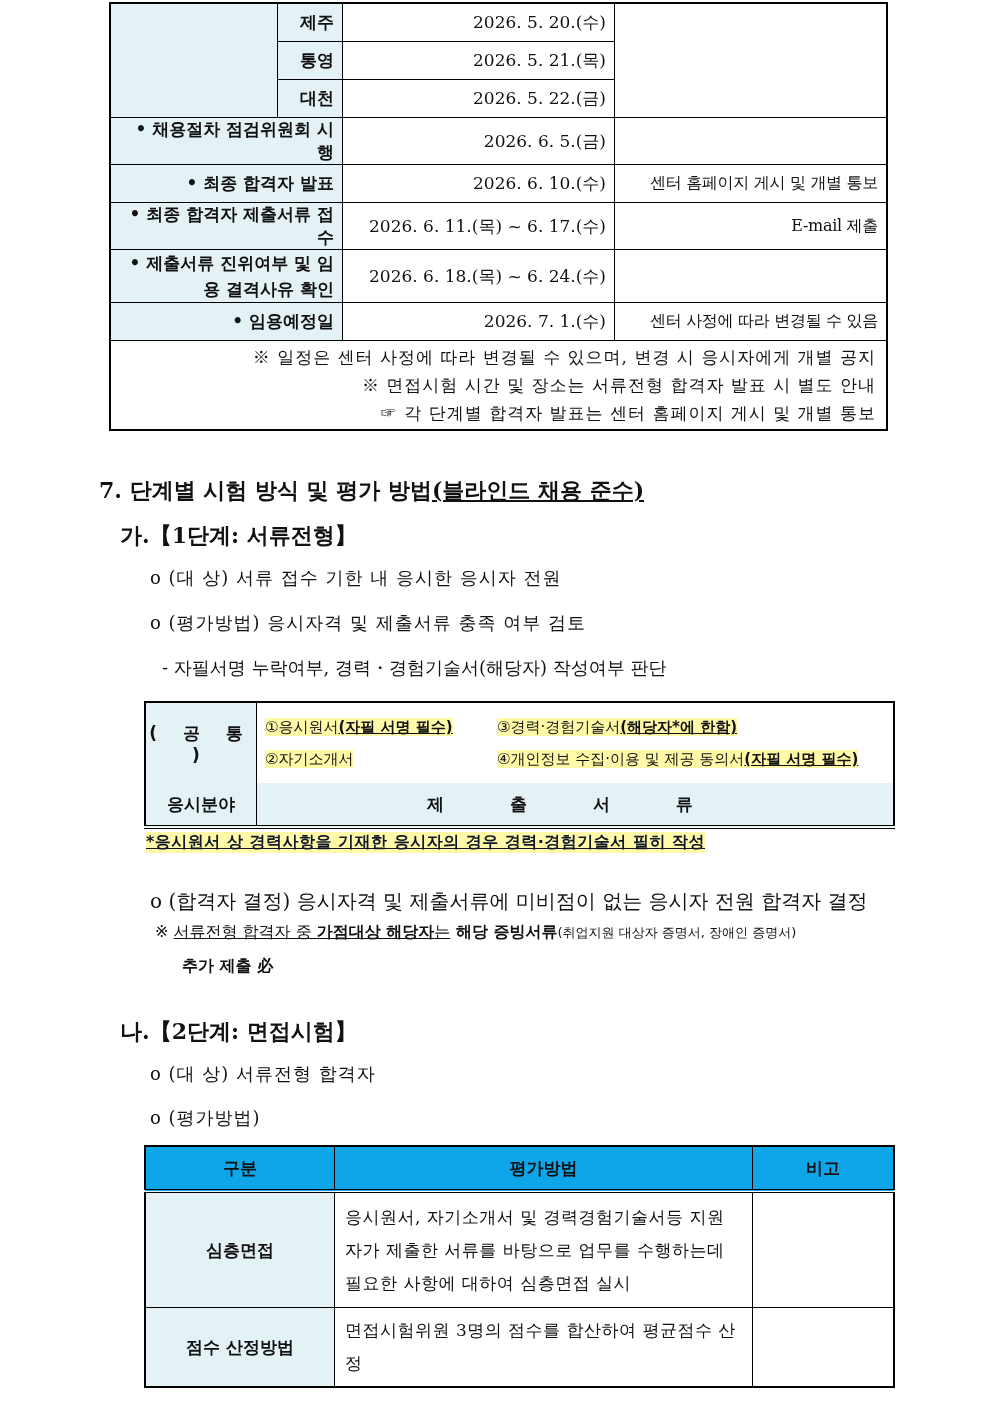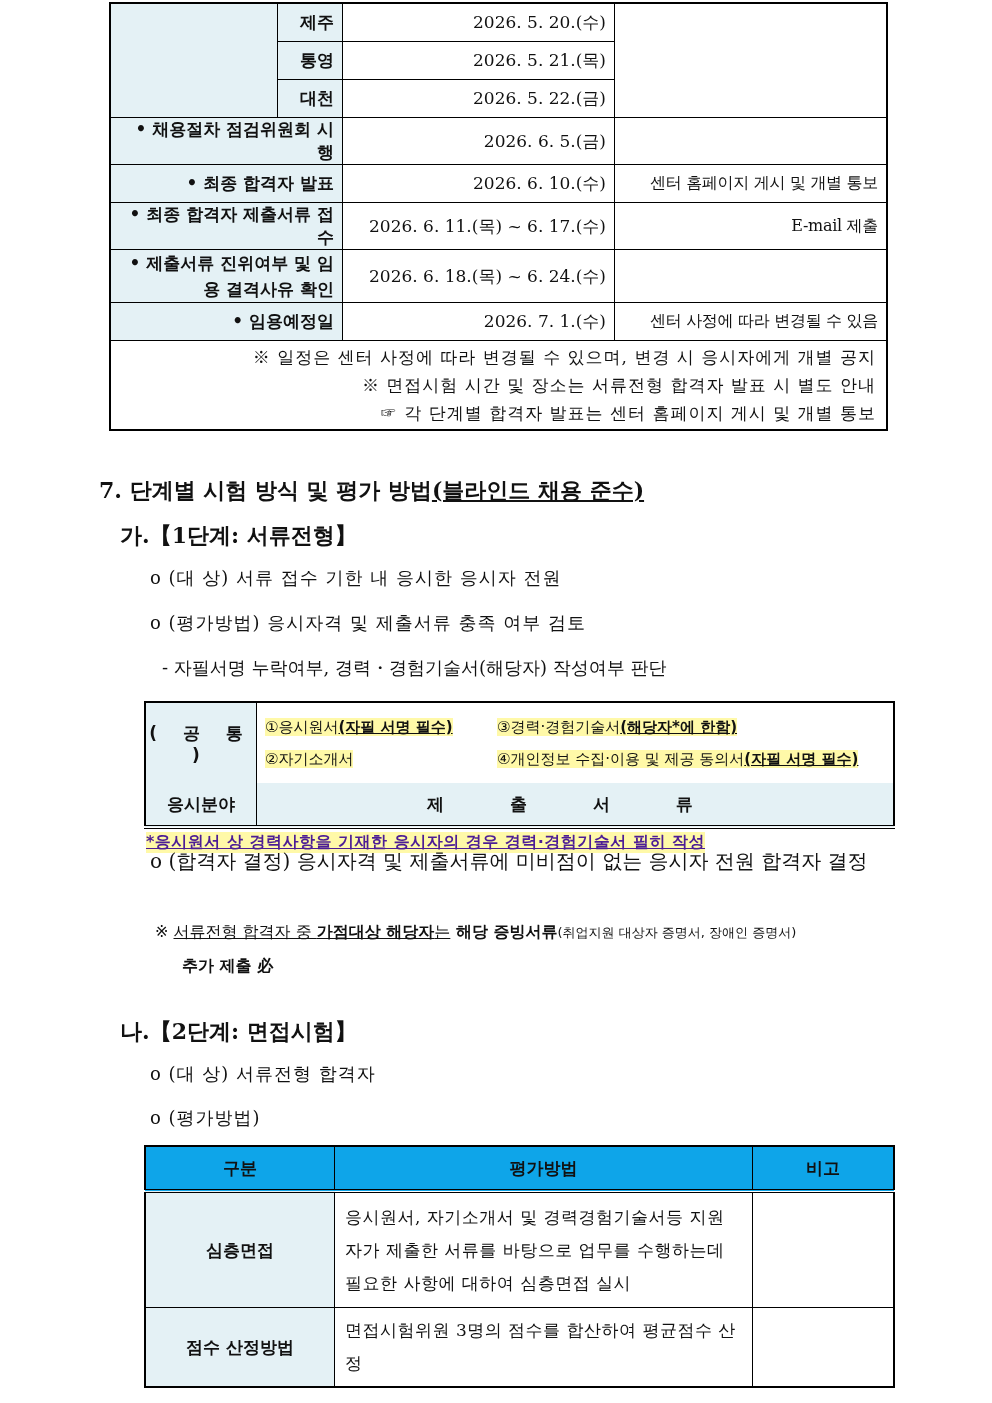--- a/index.html
+++ b/index.html
@@ -25,21 +25,21 @@
   
   #docs { position:absolute; left:144px; top:701px; width:751px; border:2px solid #000;
           font-family:"DejaVu Sans", sans-serif; }
   #docs th { background:#e4f1f5; height:40px; font-size:17px; border-bottom:4px double #000; }
   #docs th.c1 { width:108px; border-right:1px solid #000; }
   #docs td.c1 { background:#e4f1f5; text-align:center; font-weight:bold; font-size:17px; border-right:1px solid #000; letter-spacing:10px; }
   #docs td.items { font-size:15px; padding:8px 8px; line-height:32px; }
   .hl { background:#fff9a8; }
   .b { font-weight:bold; }
   .ul { text-decoration:underline; }
-  .red-note { left:146px; top:832px; font-family:"DejaVu Sans", sans-serif; font-weight:bold; color:#4c1d95;
+  .red-note { left:146px; top:832px; font-family:"DejaVu Sans", sans-serif; font-weight:bold; color:#0f172a;
               font-size:16px; background:#fff9a8; text-decoration:underline; letter-spacing:0.5px; }
 
   .sans { font-family:"DejaVu Sans", sans-serif; }
 
   
   #intv { position:absolute; left:144px; top:1145px; width:751px; border:2px solid #000; }
   #intv th { background:#0ea5e9; height:40px; font-size:17px; border-bottom:4px double #000; border-right:1px solid #000; }
   #intv td { border:1px solid #000; font-size:17px; }
   #intv td.c1 { background:#e4f1f5; text-align:center; font-weight:bold; font-family:"DejaVu Sans", sans-serif; width:128px; line-height:32px; }
   #intv td.c2 { padding:6px 10px; line-height:33px; letter-spacing:0.5px; }
@@ -124,21 +124,21 @@
   </tr>
   <tr>
     <th class="c1">응시분야</th>
     <th style="letter-spacing:30px;">제 출 서 류</th>
   </tr>
 </tbody>
   </table>
 
 <div class="abs red-note">*응시원서 상 경력사항을 기재한 응시자의 경우 경력·경험기술서 필히 작성</div>
 
-<div class="abs line" style="left:150px; top:848px; letter-spacing:0; font-size:20px;">o (합격자 결정) 응시자격 및 제출서류에 미비점이 없는 응시자 전원 합격자 결정</div>
+<div class="abs line" style="left:150px; top:888px; letter-spacing:0; font-size:20px;">o (합격자 결정) 응시자격 및 제출서류에 미비점이 없는 응시자 전원 합격자 결정</div>
 
 <div class="abs sans" style="left:155px; top:922px; font-size:16px;">
   <span>※</span>
   <span style="text-decoration:underline;"><span>서류전형 합격자 중 </span><span class="b">가점대상 해당자</span><span>는</span></span><span class="b"> 해당 증빙서류</span><span style="font-size:13px;">(취업지원 대상자 증명서, 장애인 증명서)</span>
 </div>
 <div class="abs sans b" style="left:182px; top:956px; font-size:16px;">추가 제출 必</div>
 
 <div class="abs hga" style="top:1017px;">나.【2단계: 면접시험】</div>
 <div class="abs line" style="left:150px; top:1062px;">o (대      상) 서류전형 합격자</div>
 <div class="abs line" style="left:150px; top:1106px;">o (평가방법)</div>

